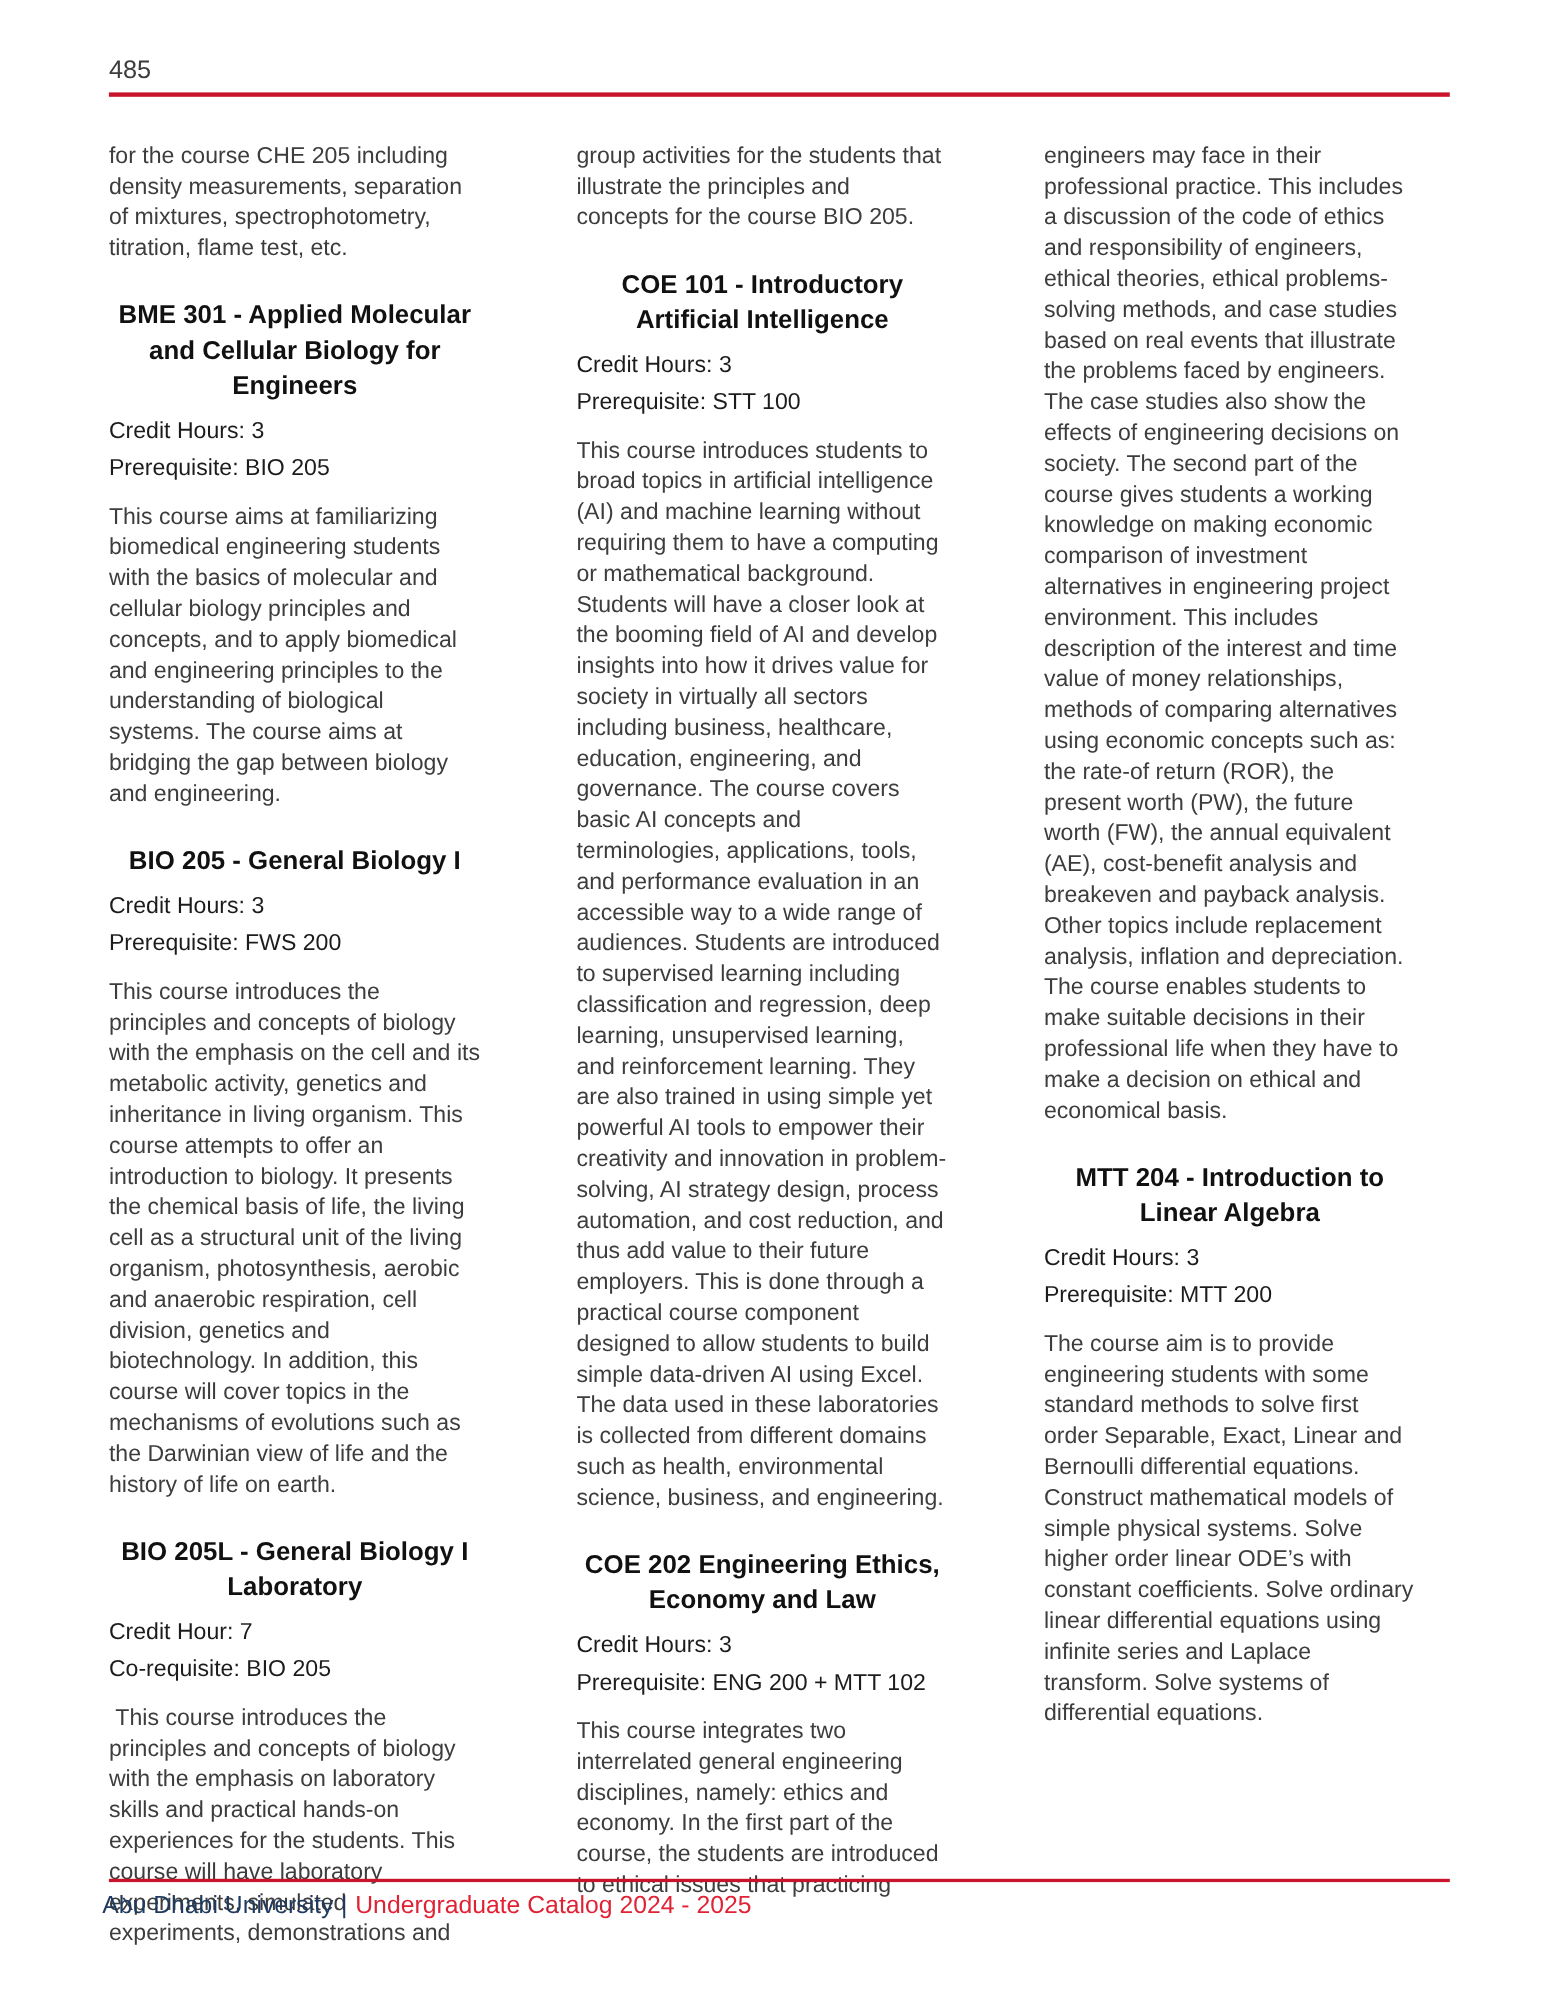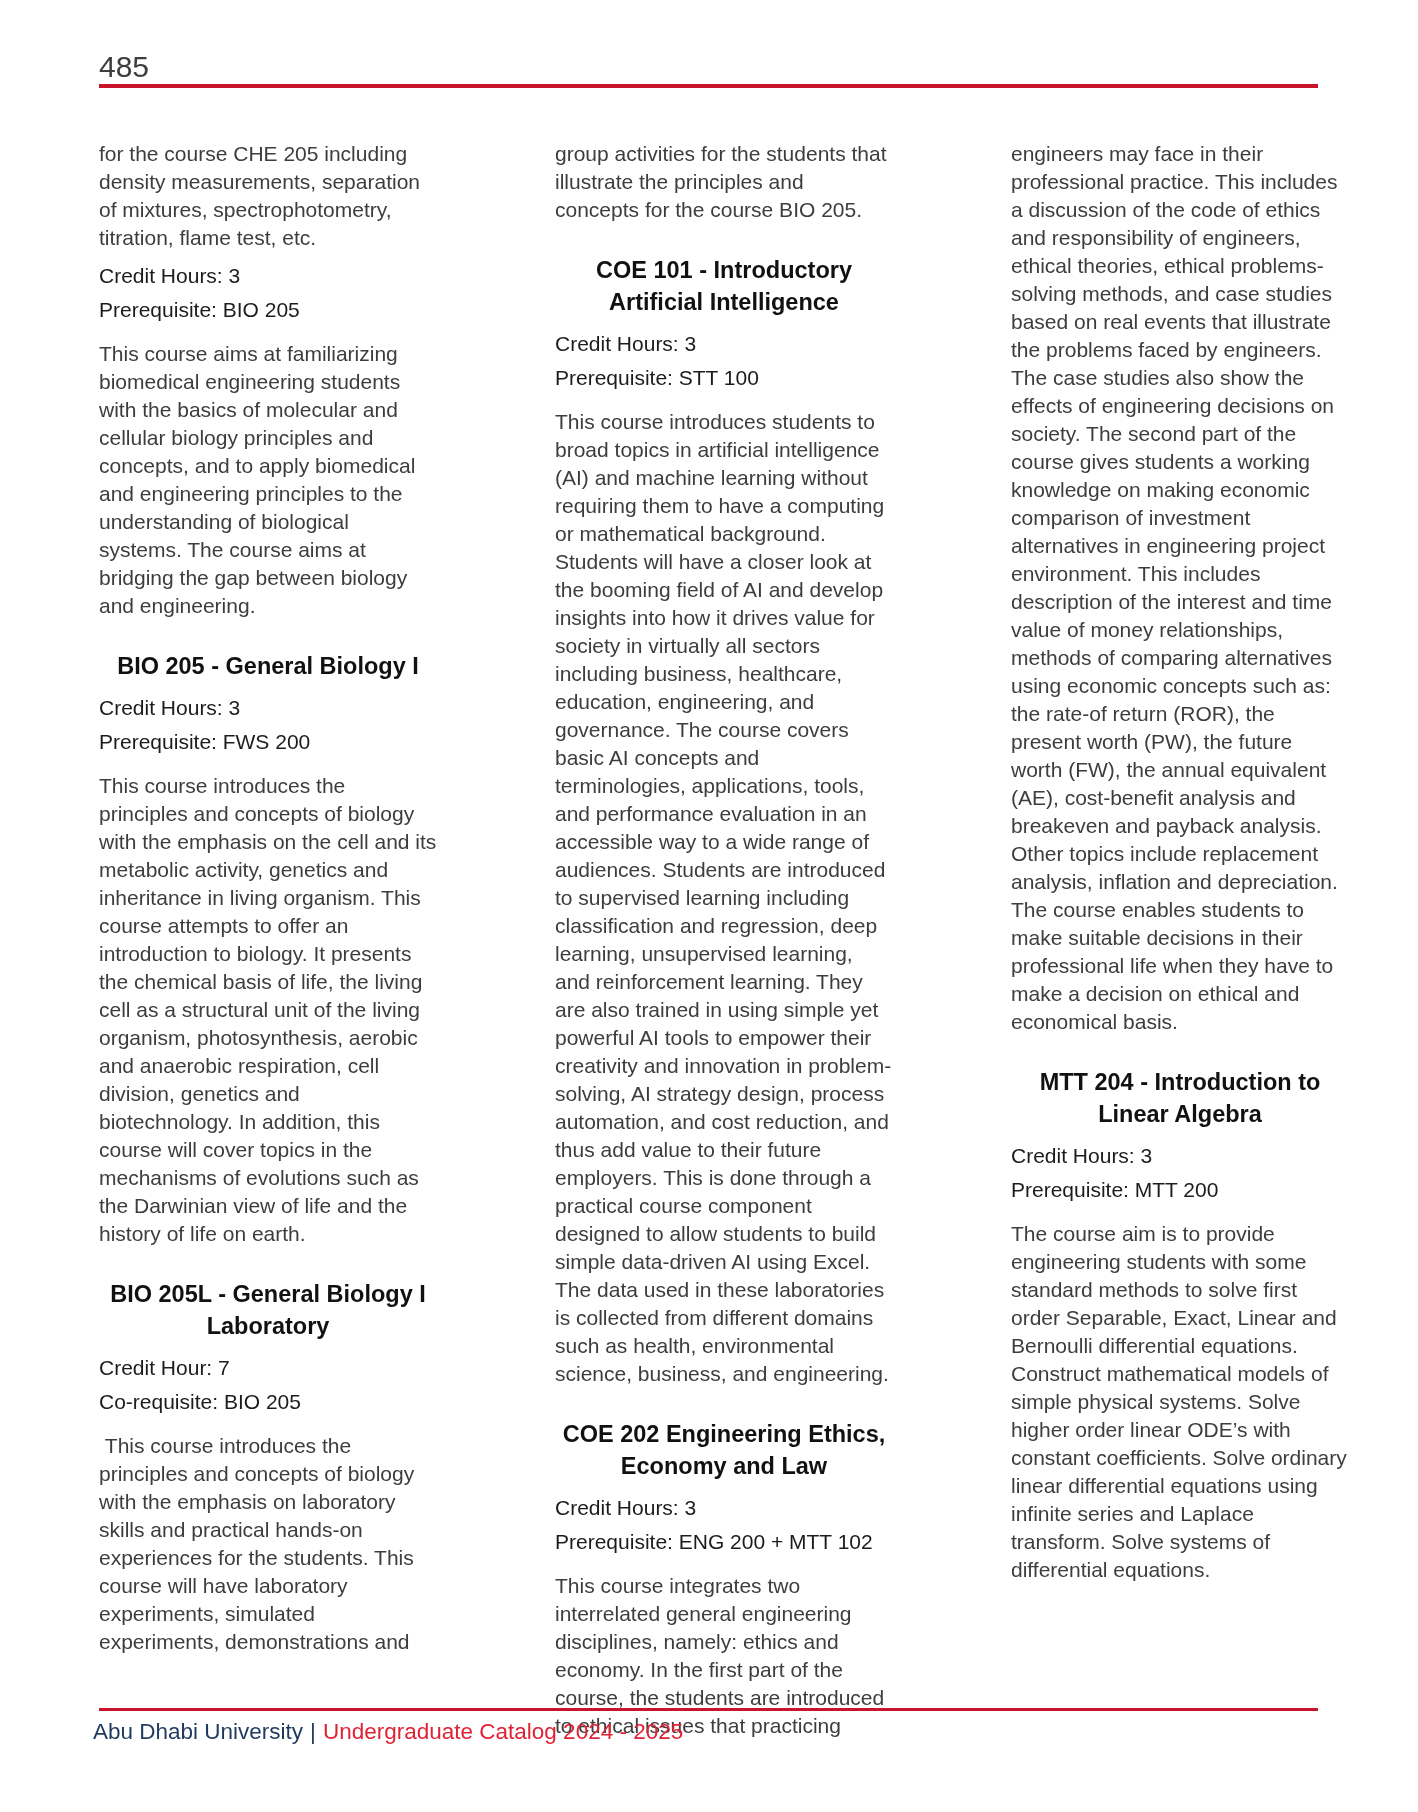--- a/index.html
+++ b/index.html
@@ -15,29 +15,29 @@
   body{
     width:1418px;height:1812px;
     background:var(--page-bg);
     font-family:"Liberation Sans", sans-serif;
     position:relative;
     overflow:hidden;
   }
   .page{position:absolute;inset:0;}
   .page-number{
     position:absolute;left:99px;top:50px;
-    font-size:30px;color:var(--body-text);
+    font-size:23px;color:var(--body-text);
   }
   .top-rule{
     position:absolute;left:99px;top:84px;
     width:1219px;height:4px;background:var(--rule-red);
   }
   .columns{
-    position:absolute;left:99px;top:140px;width:1219px;
-    display:flex;gap:118px;align-items:flex-start;
+    position:absolute;left:99px;top:128px;width:1219px;
+    display:flex;gap:87px;align-items:flex-start;
   }
   .col{flex:0 0 338px;width:338px;}
   .para{
     font-size:21px;line-height:28px;color:var(--body-text);
     margin:16px 0 10px;white-space:pre-wrap;
   }
   .heading{
     font-size:23.5px;line-height:32px;font-weight:bold;
     color:var(--heading-text);margin:30px 0 12px;text-align:center;
   }
@@ -62,20 +62,21 @@
 
 <div class="page">
 
   <div class="page-number">485</div>
   <div class="top-rule"></div>
 
   <main class="columns">
 
     <section class="col">
       <p class="para">for the course CHE 205 including density measurements, separation of mixtures, spectrophotometry, titration, flame test, etc.</p>
+      <h2 class="heading">BME 301 - Applied Molecular and Cellular Biology for Engineers</h2>
       <p class="meta">Credit Hours: 3</p>
       <p class="meta">Prerequisite: BIO 205</p>
       <p class="para">This course aims at familiarizing biomedical engineering students with the basics of molecular and cellular biology principles and concepts, and to apply biomedical and engineering principles to the understanding of biological systems. The course aims at bridging the gap between biology and engineering.</p>
       <h2 class="heading">BIO 205 - General Biology I</h2>
       <p class="meta">Credit Hours: 3</p>
       <p class="meta">Prerequisite: FWS 200</p>
       <p class="para">This course introduces the principles and concepts of biology with the emphasis on the cell and its metabolic activity, genetics and inheritance in living organism. This course attempts to offer an introduction to biology. It presents the chemical basis of life, the living cell as a structural unit of the living organism, photosynthesis, aerobic and anaerobic respiration, cell division, genetics and biotechnology. In addition, this course will cover topics in the mechanisms of evolutions such as the Darwinian view of life and the history of life on earth.</p>
       <h2 class="heading">BIO 205L - General Biology I Laboratory</h2>
       <p class="meta">Credit Hour: 7</p>
       <p class="meta">Co-requisite: BIO 205</p>

